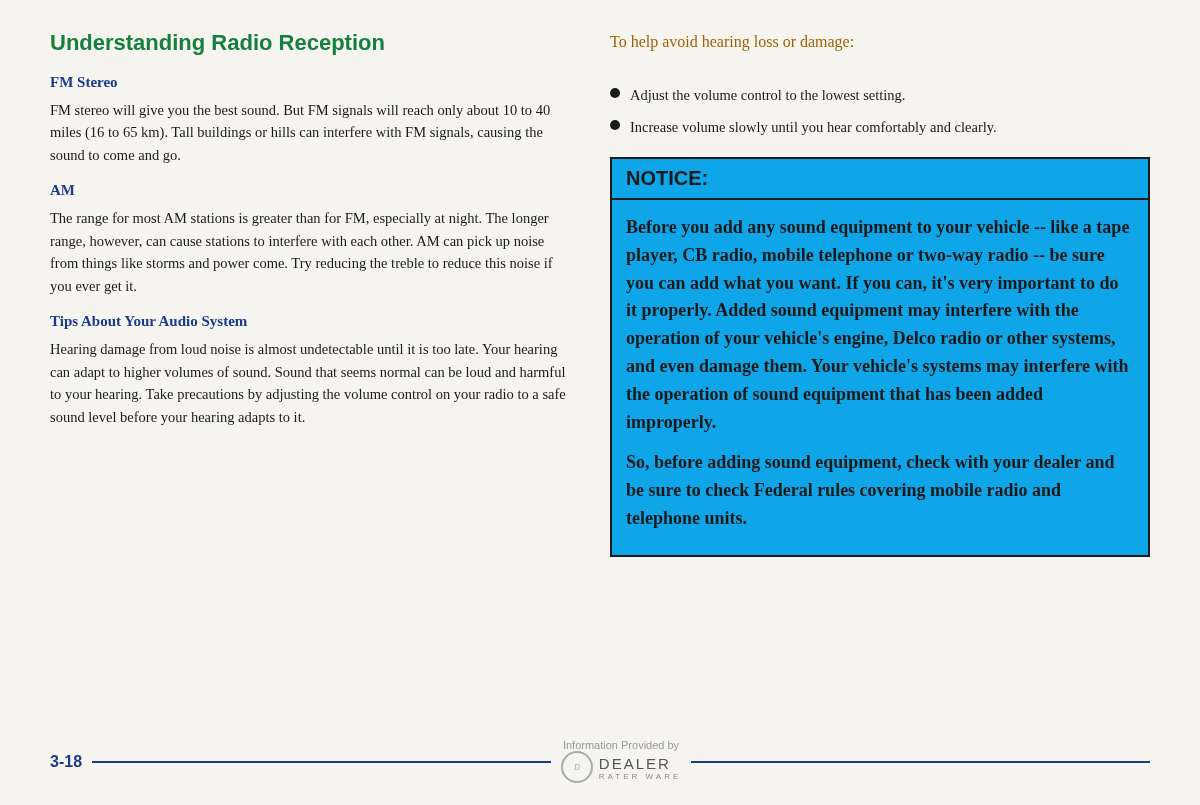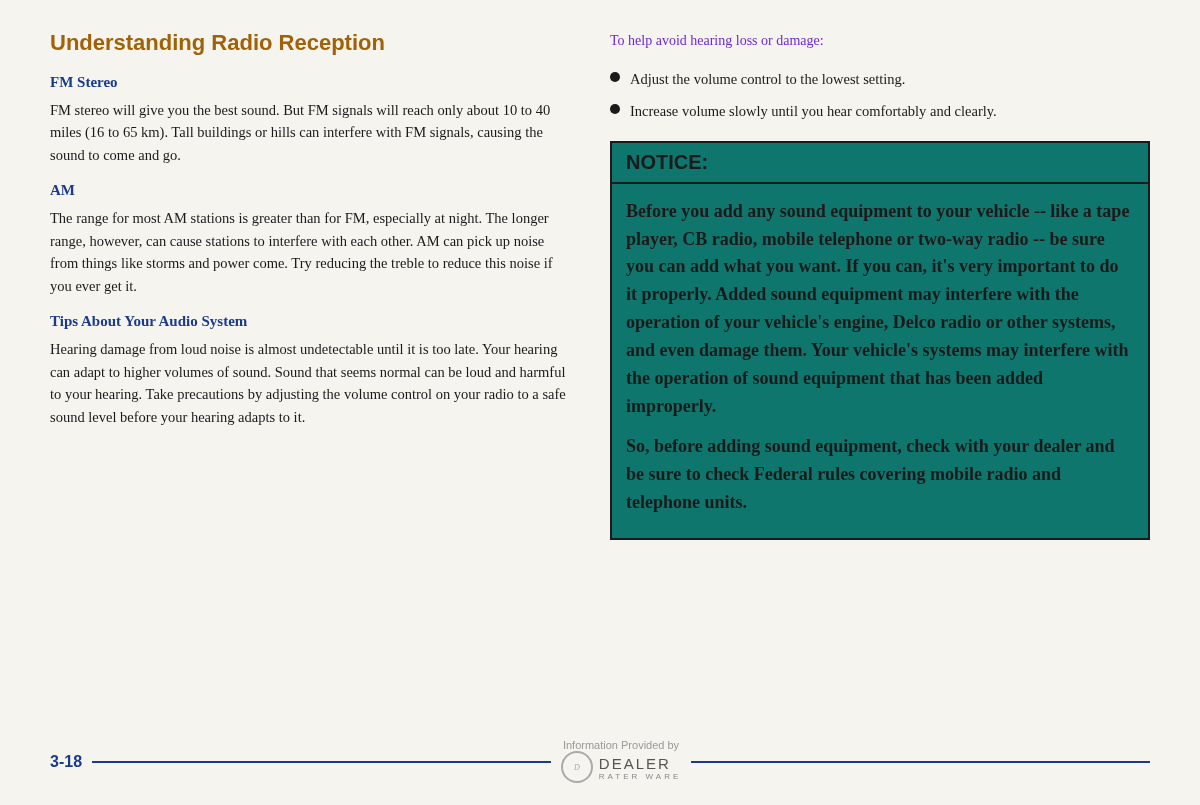--- a/index.html
+++ b/index.html
@@ -40,21 +40,21 @@
     }
 
     .right-column {
       flex: 1;
     }
 
     .page-main-title {
       font-family: Arial, Helvetica, sans-serif;
       font-size: 22px;
       font-weight: bold;
-      color: #a16207;
+      color: #15803d;
       margin-bottom: 18px;
     }
 
     .section-title {
       font-family: Liberation Serif, serif;
       font-size: 15px;
       font-weight: bold;
       color: #1a3a8c;
       margin-bottom: 8px;
       margin-top: 16px;
@@ -67,24 +67,24 @@
     .body-text {
       font-family: 'Times New Roman', Times, serif;
       font-size: 14.5px;
       line-height: 1.55;
       color: #1a1a1a;
       margin-bottom: 12px;
     }
 
     .right-intro {
       font-family: 'Times New Roman', Times, serif;
-      font-size: 14px;
-      line-height: 1.55;
-      color: #6d28d9;
-      margin-bottom: 16px;
+      font-size: 16px;
+      line-height: 1.55;
+      color: #a16207;
+      margin-bottom: 29px;
     }
 
     .bullet-list {
       list-style: none;
       margin-bottom: 18px;
     }
 
     .bullet-list li {
       display: flex;
       align-items: flex-start;
@@ -99,21 +99,21 @@
       width: 10px;
       height: 10px;
       background-color: #1a1a1a;
       border-radius: 50%;
       flex-shrink: 0;
       margin-top: 4px;
     }
 
     .notice-box {
       border: 2.5px solid #1a1a1a;
-      background-color: #0f766e;
+      background-color: #0ea5e9;
     }
 
     .notice-header {
       border-bottom: 2.5px solid #1a1a1a;
       padding: 8px 14px;
     }
 
     .notice-title {
       font-family: Arial, Helvetica, sans-serif;
       font-size: 20px;

